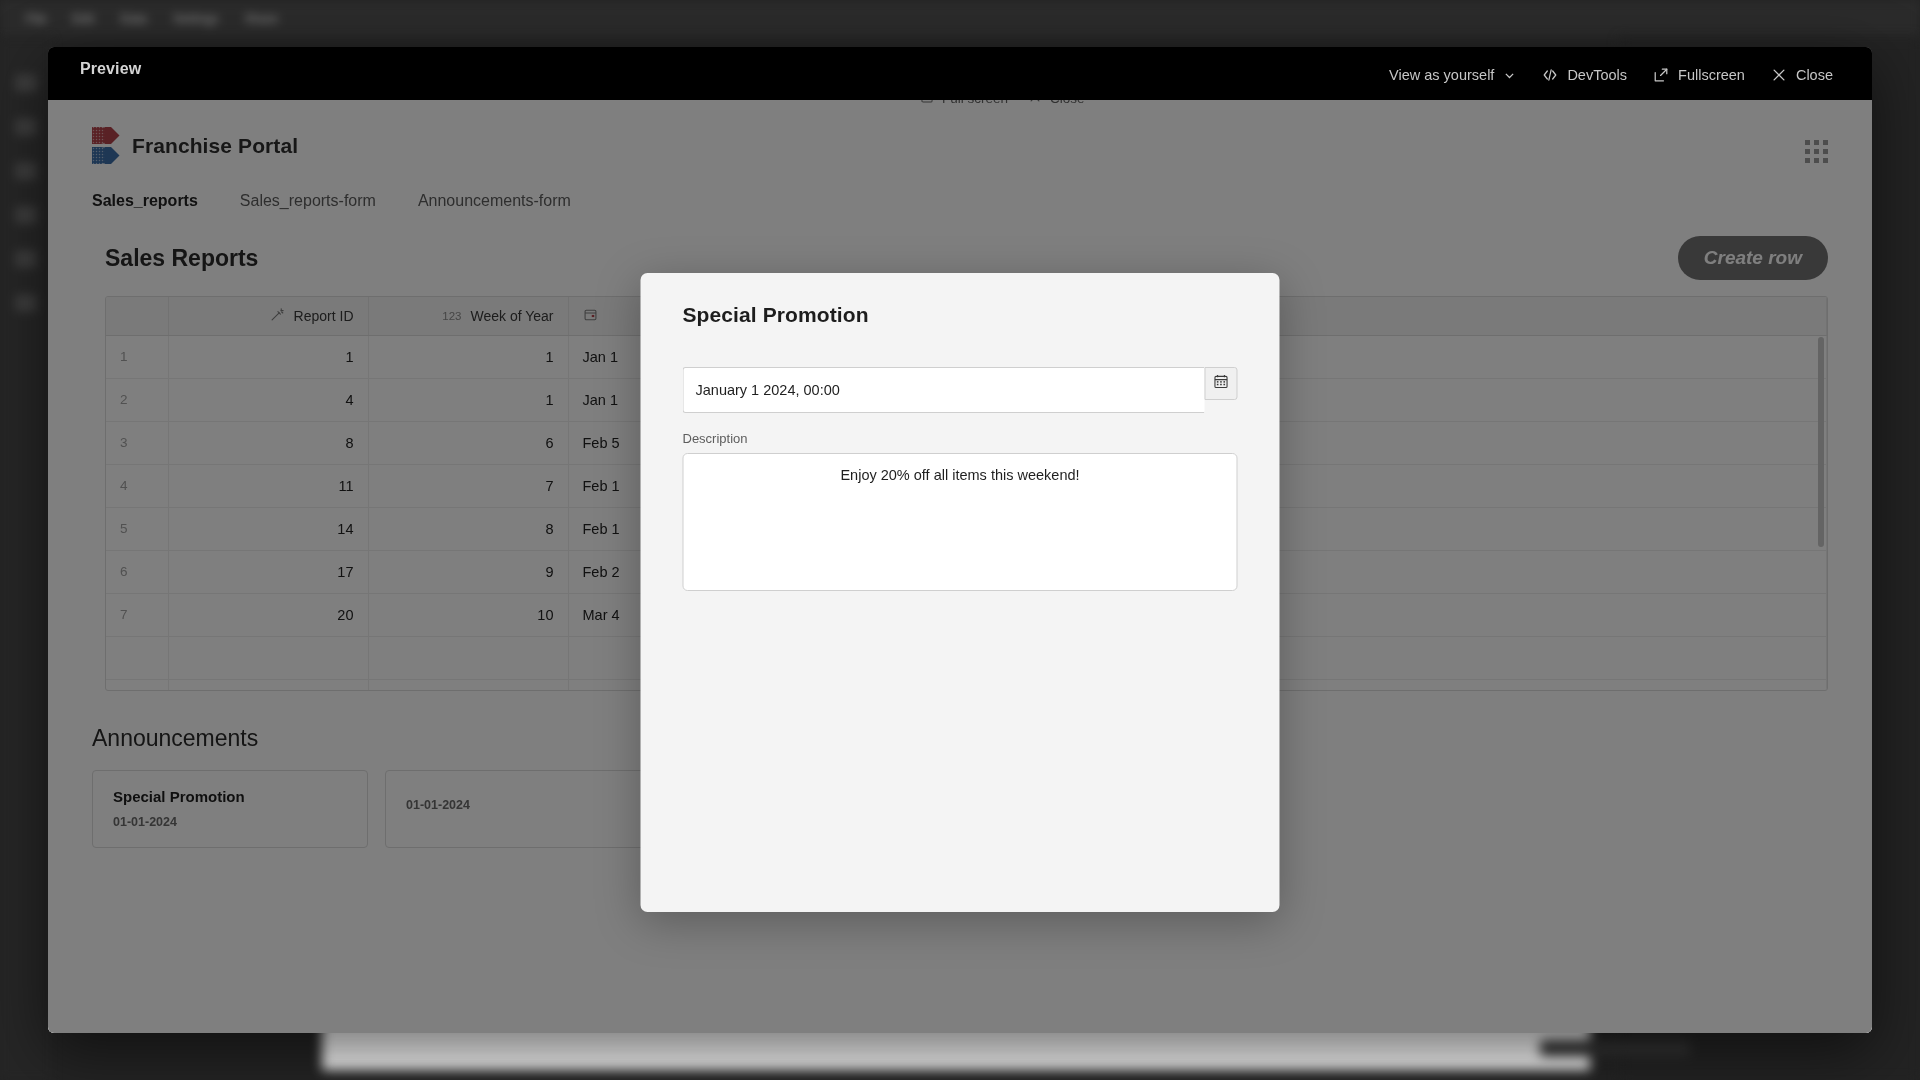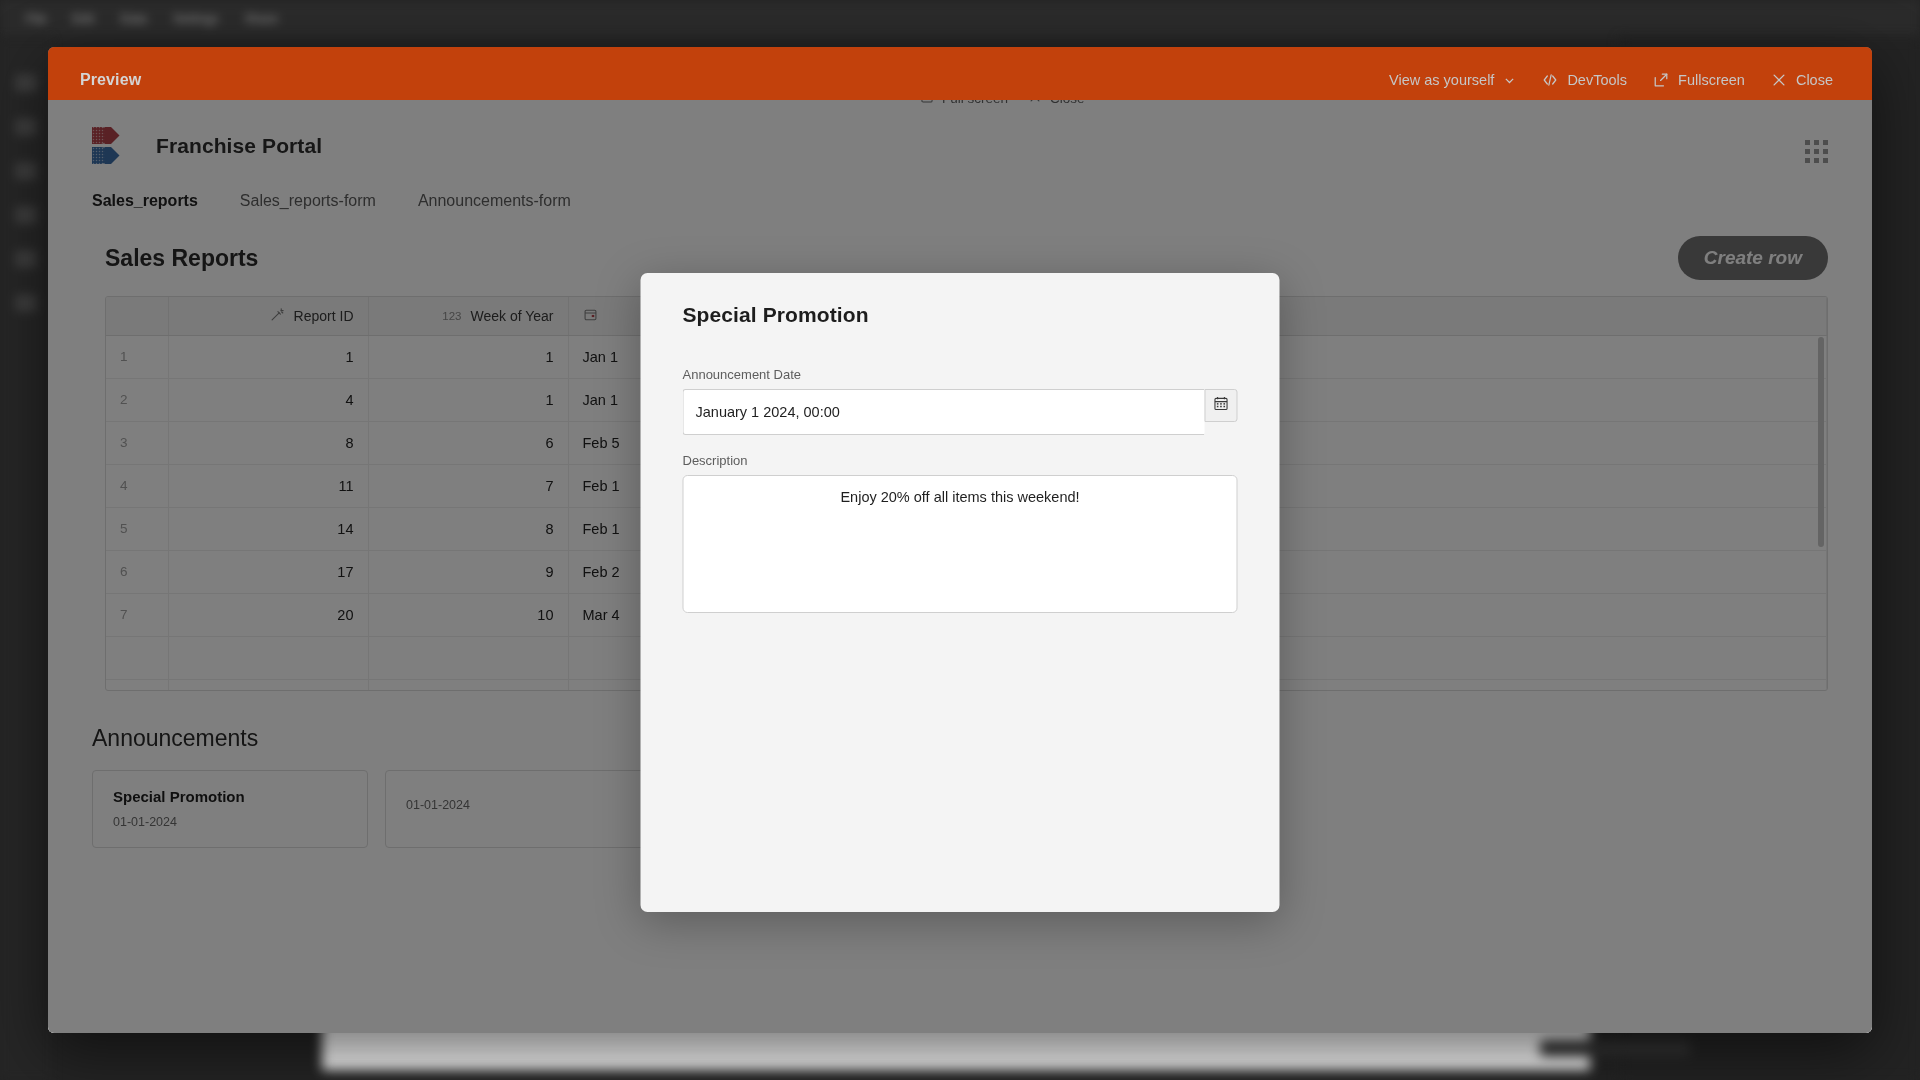--- a/index.html
+++ b/index.html
@@ -62,22 +62,22 @@
     position: absolute;
     left: 48px; top: 47px; right: 48px; bottom: 47px;
     border-radius: 6px;
     overflow: hidden;
     box-shadow: 0 18px 60px rgba(0,0,0,.55);
     display: flex; flex-direction: column;
     background: #808080;
   }
   #preview-topbar {
     height: 53px; flex: 0 0 53px;
-    background: #c2410c;
-    display: flex; align-items: center;
+    background: #000000;
+    display: flex; align-items: flex-start;
     padding: 13px 26px 0 32px;
     color: #cfcfcf;
   }
   #preview-title {
     font-size: 16px; font-weight: 700; color: #d4d4d4; letter-spacing: .1px;
   }
   #preview-topbar .spacer { flex: 1; }
   .tb-action {
     display: flex; align-items: center; gap: 9px;
     font-size: 14.5px; color: #c6c6c6;
@@ -98,21 +98,21 @@
     position: absolute; inset: 0; background: rgba(0,0,0,.50);
     z-index: 40;
   }
 
   
   #app-header {
     display: flex; align-items: center;
     padding: 26px 44px 0 44px;
     position: relative;
   }
-  #brand { display: flex; align-items: center; gap: 28px; }
+  #brand { display: flex; align-items: center; gap: 4px; }
   #logo { width: 36px; height: 40px; display: block; }
   #brand-name {
     font-size: 21px; font-weight: 700; color: #2f2f2f; letter-spacing: .1px;
   }
   #header-right {
     position: absolute; right: 44px; top: 40px;
     display: flex; align-items: center;
   }
   #grid-dots {
     display: grid; grid-template-columns: repeat(3, 5px);
@@ -202,21 +202,21 @@
   #ann-cards { display: flex; gap: 17px; }
   .ann-card {
     width: 276px; height: 78px;
     border: 1px solid #dcdcdc; border-radius: 4px;
     background: #fff; padding: 17px 20px;
     cursor: pointer;
   }
   .ann-card .ann-name {
     font-size: 15px; font-weight: 700; color: #1f1f1f; margin-bottom: 10px;
   }
-  .ann-card .ann-date { font-size: 12.5px; font-weight: 400; color: #6a6a6a; }
+  .ann-card .ann-date { font-size: 12.5px; font-weight: 700; color: #6a6a6a; }
 
   
   #modal {
     position: absolute; z-index: 60;
     left: 50%; transform: translateX(-50%);
     top: 173px;
     width: 639px; height: 639px;
     background: #f4f4f4;
     border-radius: 7px;
     box-shadow: 0 10px 45px rgba(0,0,0,.28);
@@ -527,21 +527,20 @@
       </div>
 
     </div>
 
     <div id="app-scrim"></div>
 
     <div id="modal">
       <div id="modal-title">Special Promotion</div>
 
       <div class="field">
-        <label class="field-label">Announcement Date</label>
         <div class="date-row">
           <input id="date-input" type="text" value="January 1 2024, 00:00" style="">
           <div id="date-picker-btn">
             <span>
               <svg width="17" height="17" viewBox="0 0 18 18" fill="none" stroke="#3a3a3a" stroke-width="1.15">
                 <rect x="2.6" y="3.6" width="12.8" height="11.8" rx="1.2"></rect>
                 <path d="M5.4 2.2 V4.6"></path>
                   <path d="M12.6 2.2 V4.6"></path>
                 <path d="M2.6 7 H15.4"></path>
                 <rect x="4.6" y="8.6" width="1.7" height="1.6" fill="#3a3a3a" stroke="none"></rect>

